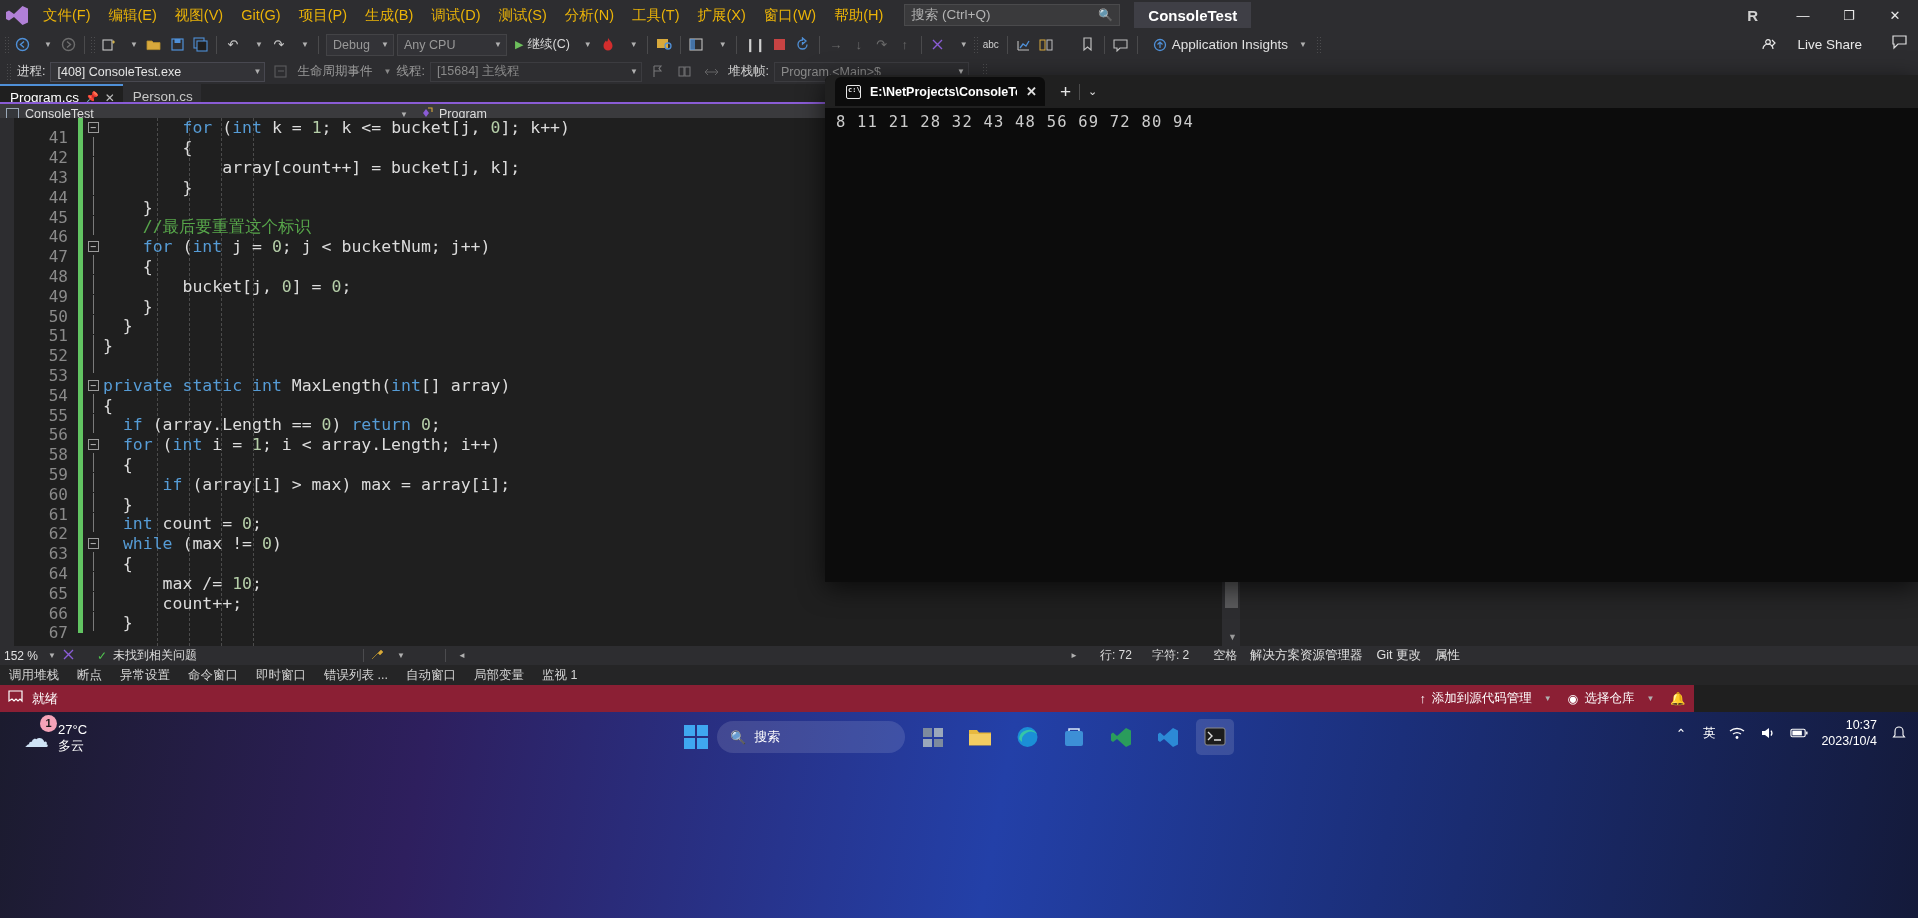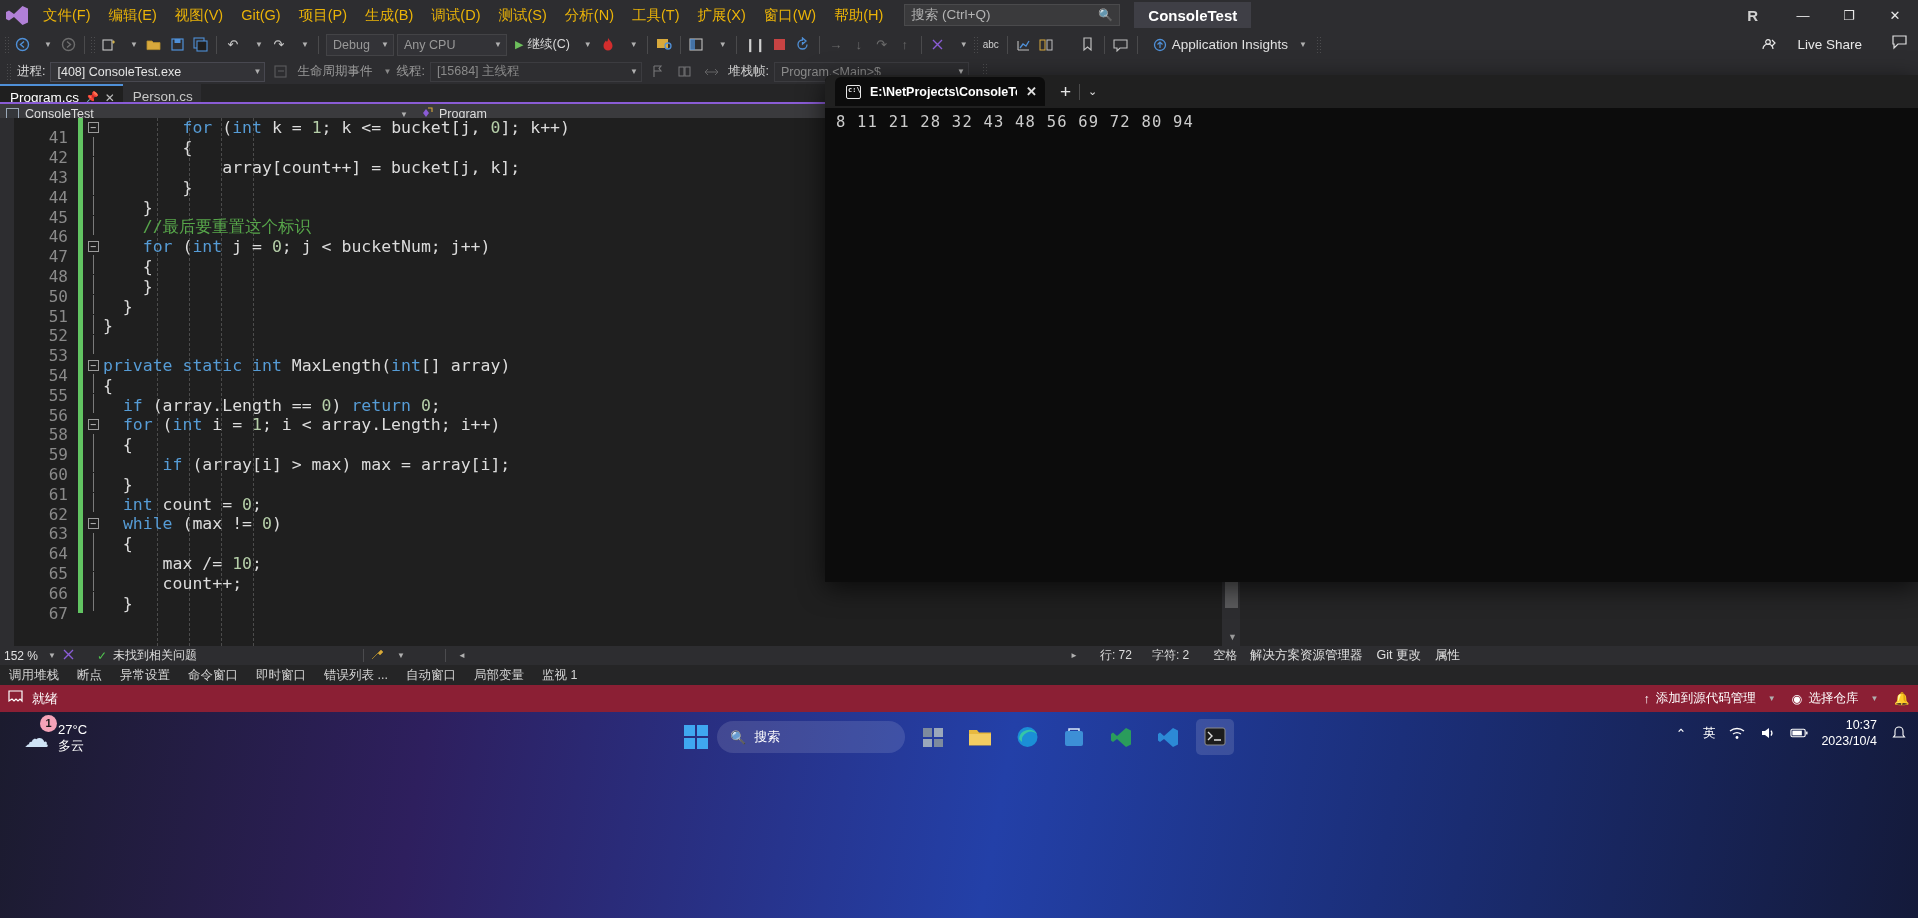--- a/index.html
+++ b/index.html
@@ -183,21 +183,21 @@
     position: absolute; top: 118px; left: 1240px; width: 678px; height: 528px; background: #252526;
   }
   .se-tabs {
     position: absolute; top: 646px; left: 1240px; width: 678px; height: 19px;
     background: #2d2d30; display: flex; align-items: center; gap: 14px; padding-left: 10px;
     font-size: 12.5px; color: #e0e0e0;
   }
 
   
   .vsstatus {
-    position: absolute; top: 685px; left: 0; width: 1918px; height: 27px;
+    position: absolute; top: 685px; left: 0; width: 1694px; height: 27px;
     background: #8b1f34; display: flex; align-items: center; color: #ffffff; font-size: 13px;
   }
   .vsstatus .left { display: flex; align-items: center; gap: 8px; padding-left: 8px; }
   .vsstatus .right {
     position: absolute; right: 8px; display: flex; align-items: center; gap: 16px; font-size: 12.5px;
   }
   .st-chip { display: flex; align-items: center; gap: 6px; }
 
   
   .console {
@@ -569,20 +569,21 @@
       <div class="guide" style="left:239px;"></div>
       <div id="code-lines">
           <div class="cline"><span class="lnum">41</span><span class="chgbar"></span><span class="outl"><span style="display:inline-block;width:11px;height:11px;border:1px solid #9a9a9a;line-height:9px;font-size:10px;color:#d0d0d0;">−</span></span><span class="codetxt"><span class="pl">        </span><span class="k">for</span><span class="pl"> (</span><span class="k">int</span><span class="pl"> k = </span><span class="n">1</span><span class="pl">; k &lt;= bucket[j, </span><span class="n">0</span><span class="pl">]; k++)</span></span></div>
           <div class="cline"><span class="lnum">42</span><span class="chgbar"></span><span class="outl"><span style="display:inline-block;width:1px;height:19px;background:#7a7a7a;"></span></span><span class="codetxt"><span class="pl">        {</span></span></div>
           <div class="cline"><span class="lnum">43</span><span class="chgbar"></span><span class="outl"><span style="display:inline-block;width:1px;height:19px;background:#7a7a7a;"></span></span><span class="codetxt"><span class="pl">            array[count++] = bucket[j, k];</span></span></div>
           <div class="cline"><span class="lnum">44</span><span class="chgbar"></span><span class="outl"><span style="display:inline-block;width:1px;height:19px;background:#7a7a7a;"></span></span><span class="codetxt"><span class="pl">        }</span></span></div>
           <div class="cline"><span class="lnum">45</span><span class="chgbar"></span><span class="outl"><span style="display:inline-block;width:1px;height:19px;background:#7a7a7a;"></span></span><span class="codetxt"><span class="pl">    }</span></span></div>
           <div class="cline"><span class="lnum">46</span><span class="chgbar"></span><span class="outl"><span style="display:inline-block;width:1px;height:19px;background:#7a7a7a;"></span></span><span class="codetxt"><span class="cm">    //最后要重置这个标识</span></span></div>
           <div class="cline"><span class="lnum">47</span><span class="chgbar"></span><span class="outl"><span style="display:inline-block;width:11px;height:11px;border:1px solid #9a9a9a;line-height:9px;font-size:10px;color:#d0d0d0;">−</span></span><span class="codetxt"><span class="pl">    </span><span class="k">for</span><span class="pl"> (</span><span class="k">int</span><span class="pl"> j = </span><span class="n">0</span><span class="pl">; j &lt; bucketNum; j++)</span></span></div>
           <div class="cline"><span class="lnum">48</span><span class="chgbar"></span><span class="outl"><span style="display:inline-block;width:1px;height:19px;background:#7a7a7a;"></span></span><span class="codetxt"><span class="pl">    {</span></span></div>
+          <div class="cline"><span class="lnum">49</span><span class="chgbar"></span><span class="outl"><span style="display:inline-block;width:1px;height:19px;background:#7a7a7a;"></span></span><span class="codetxt"><span class="pl">        bucket[j, </span><span class="n">0</span><span class="pl">] = </span><span class="n">0</span><span class="pl">;</span></span></div>
           <div class="cline"><span class="lnum">50</span><span class="chgbar"></span><span class="outl"><span style="display:inline-block;width:1px;height:19px;background:#7a7a7a;"></span></span><span class="codetxt"><span class="pl">    }</span></span></div>
           <div class="cline"><span class="lnum">51</span><span class="chgbar"></span><span class="outl"><span style="display:inline-block;width:1px;height:19px;background:#7a7a7a;"></span></span><span class="codetxt"><span class="pl">  }</span></span></div>
           <div class="cline"><span class="lnum">52</span><span class="chgbar"></span><span class="outl"><span style="display:inline-block;width:1px;height:19px;background:#7a7a7a;"></span></span><span class="codetxt"><span class="pl">}</span></span></div>
           <div class="cline"><span class="lnum">53</span><span class="chgbar"></span><span class="outl"><span style="display:inline-block;width:1px;height:19px;background:#7a7a7a;"></span></span><span class="codetxt"><span class="pl"></span></span></div>
           <div class="cline"><span class="lnum">54</span><span class="chgbar"></span><span class="outl"><span style="display:inline-block;width:11px;height:11px;border:1px solid #9a9a9a;line-height:9px;font-size:10px;color:#d0d0d0;">−</span></span><span class="codetxt"><span class="k">private static int </span><span class="pl">MaxLength(</span><span class="k">int</span><span class="pl">[] array)</span></span></div>
           <div class="cline"><span class="lnum">55</span><span class="chgbar"></span><span class="outl"><span style="display:inline-block;width:1px;height:19px;background:#7a7a7a;"></span></span><span class="codetxt"><span class="pl">{</span></span></div>
           <div class="cline"><span class="lnum">56</span><span class="chgbar"></span><span class="outl"><span style="display:inline-block;width:1px;height:19px;background:#7a7a7a;"></span></span><span class="codetxt"><span class="pl">  </span><span class="k">if</span><span class="pl"> (array.Length == </span><span class="n">0</span><span class="pl">) </span><span class="k">return</span><span class="pl"> </span><span class="n">0</span><span class="pl">;</span></span></div>
           <div class="cline"><span class="lnum">58</span><span class="chgbar"></span><span class="outl"><span style="display:inline-block;width:11px;height:11px;border:1px solid #9a9a9a;line-height:9px;font-size:10px;color:#d0d0d0;">−</span></span><span class="codetxt"><span class="pl">  </span><span class="k">for</span><span class="pl"> (</span><span class="k">int</span><span class="pl"> i = </span><span class="n">1</span><span class="pl">; i &lt; array.Length; i++)</span></span></div>
           <div class="cline"><span class="lnum">59</span><span class="chgbar"></span><span class="outl"><span style="display:inline-block;width:1px;height:19px;background:#7a7a7a;"></span></span><span class="codetxt"><span class="pl">  {</span></span></div>
           <div class="cline"><span class="lnum">60</span><span class="chgbar"></span><span class="outl"><span style="display:inline-block;width:1px;height:19px;background:#7a7a7a;"></span></span><span class="codetxt"><span class="pl">      </span><span class="k">if</span><span class="pl"> (array[i] &gt; max) max = array[i];</span></span></div>

